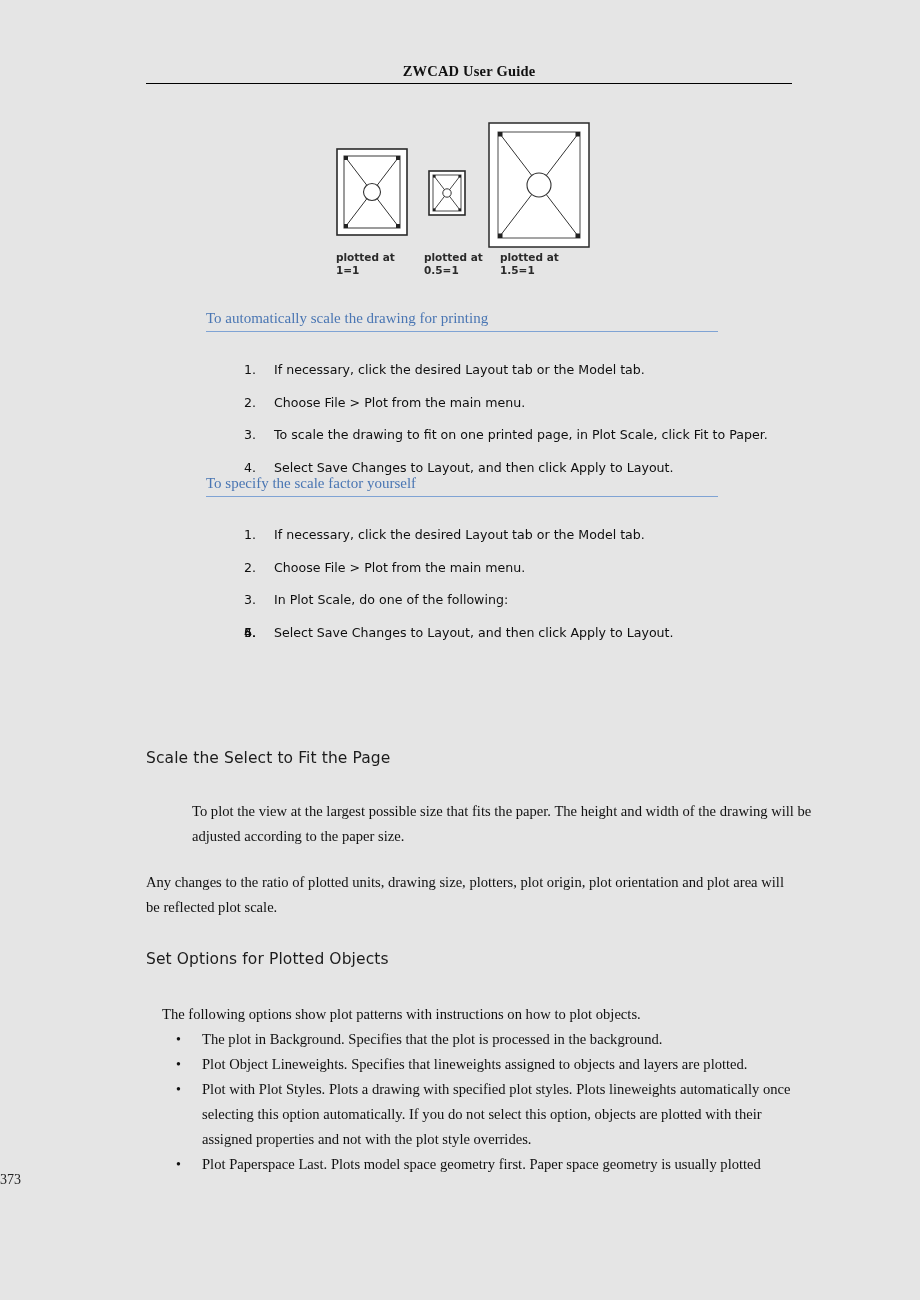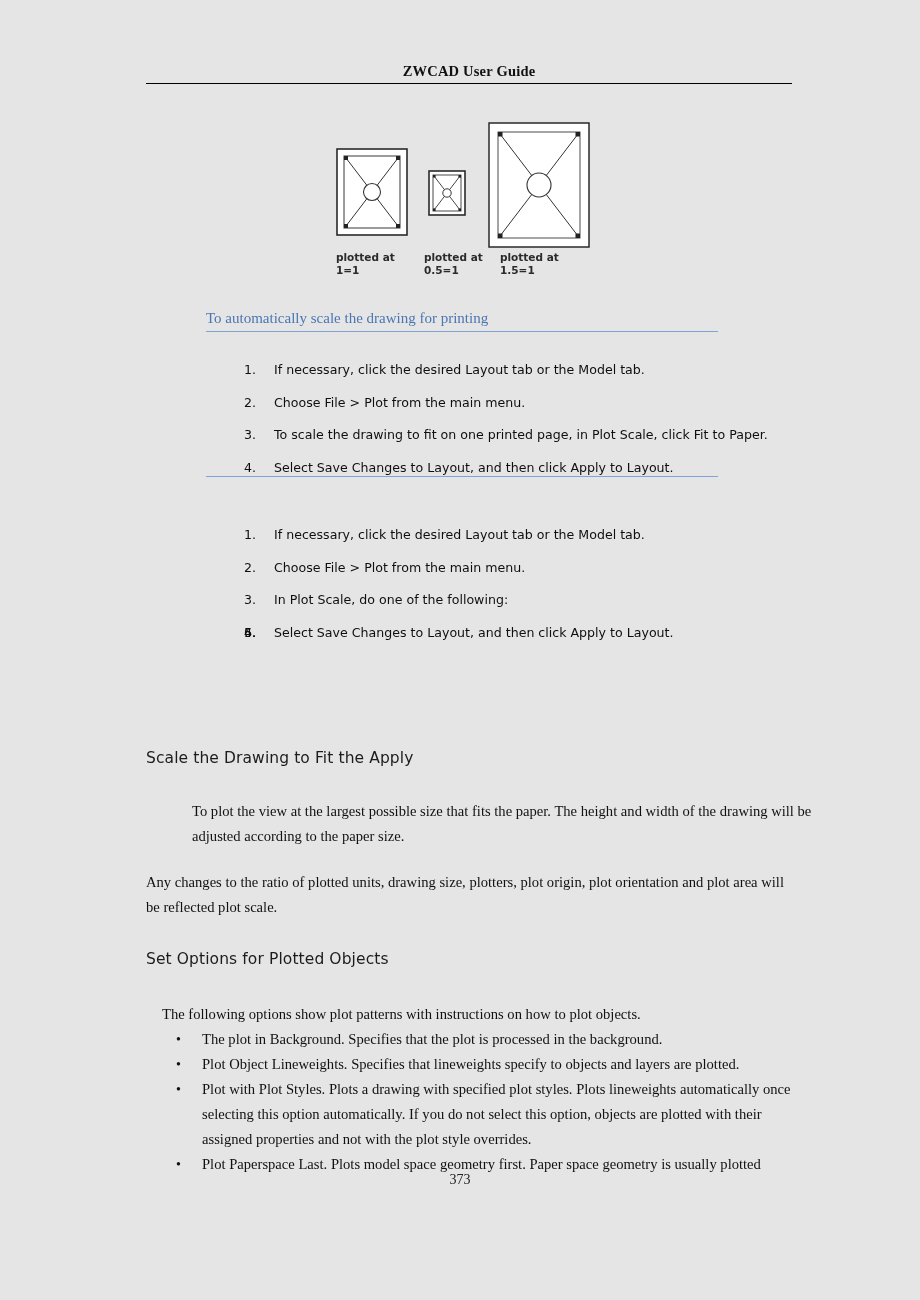--- a/index.html
+++ b/index.html
@@ -159,21 +159,21 @@
     font-size: 14px;
     line-height: 25px;
   }
 
   
   .folio {
     position: absolute;
     left: 0;
     top: 1172px;
     width: 920px;
-    text-align: center;
+    text-align: left;
     font-family: "Liberation Serif", serif;
     font-size: 14px;
     color: #222222;
   }
 </style>
 </head>
 <body>
 
 <div class="page">
 
@@ -260,20 +260,21 @@
       <span class="num">3.</span>
       <span>To scale the drawing to fit on one printed page, in Plot Scale, click Fit to Paper.</span>
     </div>
     <div class="proc-item">
       <span class="num">4.</span>
       <span>Select Save Changes to Layout, and then click Apply to Layout.</span>
     </div>
   </div>
 
   <div class="blue-head" style="top:473px;">
+    <div class="bh-text">To specify the scale factor yourself</div>
     <div class="bh-rule"></div>
   </div>
 
   <div class="proc-list" style="top:523px;">
     <div class="proc-item">
       <span class="num">1.</span>
       <span>If necessary, click the desired Layout tab or the Model tab.</span>
     </div>
     <div class="proc-item">
       <span class="num">2.</span>
@@ -288,38 +289,38 @@
     </div>
     <div class="proc-item">
       <span class="num">5.</span>
     </div>
     <div class="proc-item">
       <span class="num">6.</span>
       <span>Select Save Changes to Layout, and then click Apply to Layout.</span>
     </div>
   </div>
 
-  <div class="sec-head" style="top:747px;">Scale the Drawing to Fit the Apply</div>
+  <div class="sec-head" style="top:747px;">Scale the Select to Fit the Page</div>
 
   <div class="para" style="top:799px;margin-left:46px;">To plot the view at the largest possible size that fits the paper. The height and width of the drawing will be adjusted according to the paper size.</div>
 
   <div class="para" style="top:870px;">Any changes to the ratio of plotted units, drawing size, plotters, plot origin, plot orientation and plot area will  be reflected plot scale.</div>
 
   <div class="sec-head" style="top:948px;">Set Options for Plotted Objects</div>
 
   <div class="para" style="top:1002px;margin-left:16px;">The following options show plot patterns with instructions on how to plot objects.</div>
 
   <div class="bullet-list" style="top:1027px;">
     <div class="bullet-item">
       <span class="dot">•</span>
       <span>The plot in Background. Specifies that the plot is processed in the background.</span>
     </div>
     <div class="bullet-item">
       <span class="dot">•</span>
-      <span>Plot Object Lineweights. Specifies that lineweights specify to objects and layers are plotted.</span>
+      <span>Plot Object Lineweights. Specifies that lineweights assigned to objects and layers are plotted.</span>
     </div>
     <div class="bullet-item">
       <span class="dot">•</span>
       <span>Plot with Plot Styles. Plots a drawing with specified plot styles. Plots lineweights automatically once selecting this option automatically. If you do not select this option, objects are plotted with their assigned properties and not with the plot style overrides.</span>
     </div>
     <div class="bullet-item">
       <span class="dot">•</span>
       <span>Plot Paperspace Last. Plots model space geometry first. Paper space geometry is usually plotted</span>
     </div>
   </div>

